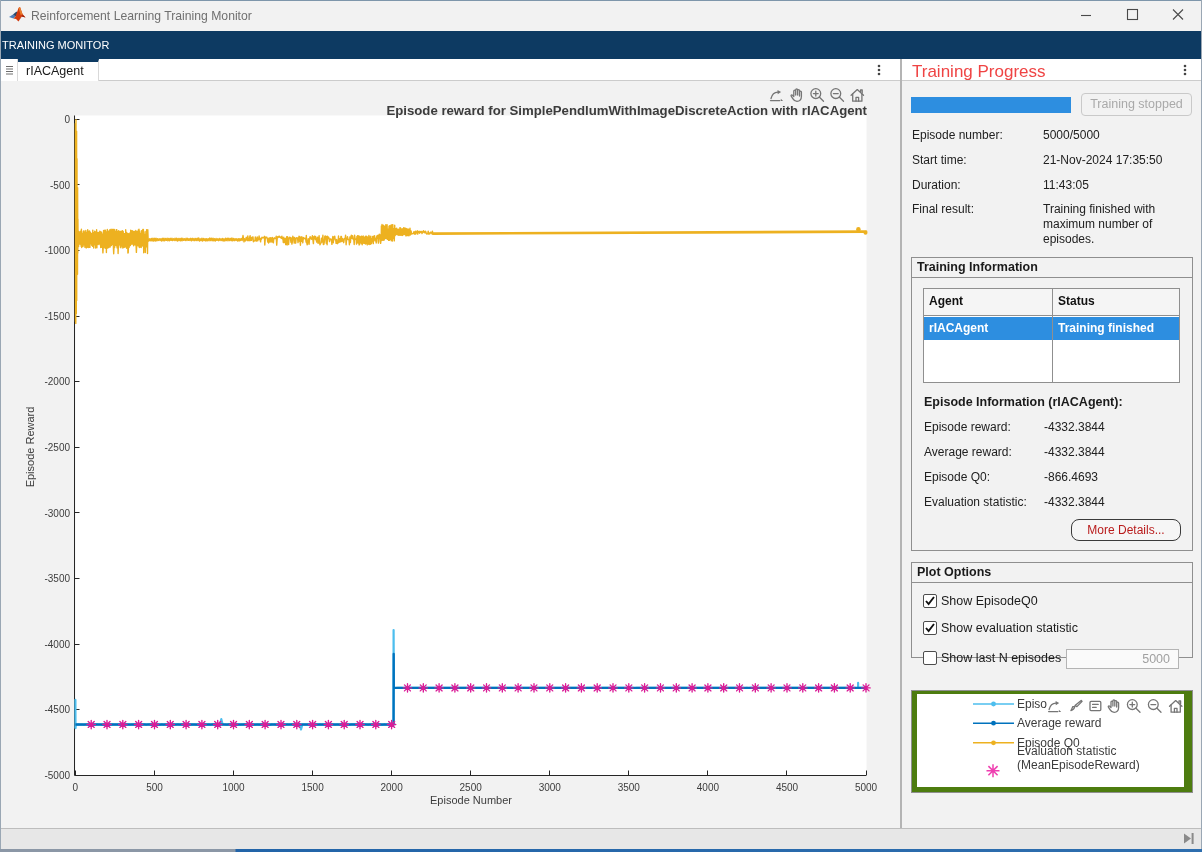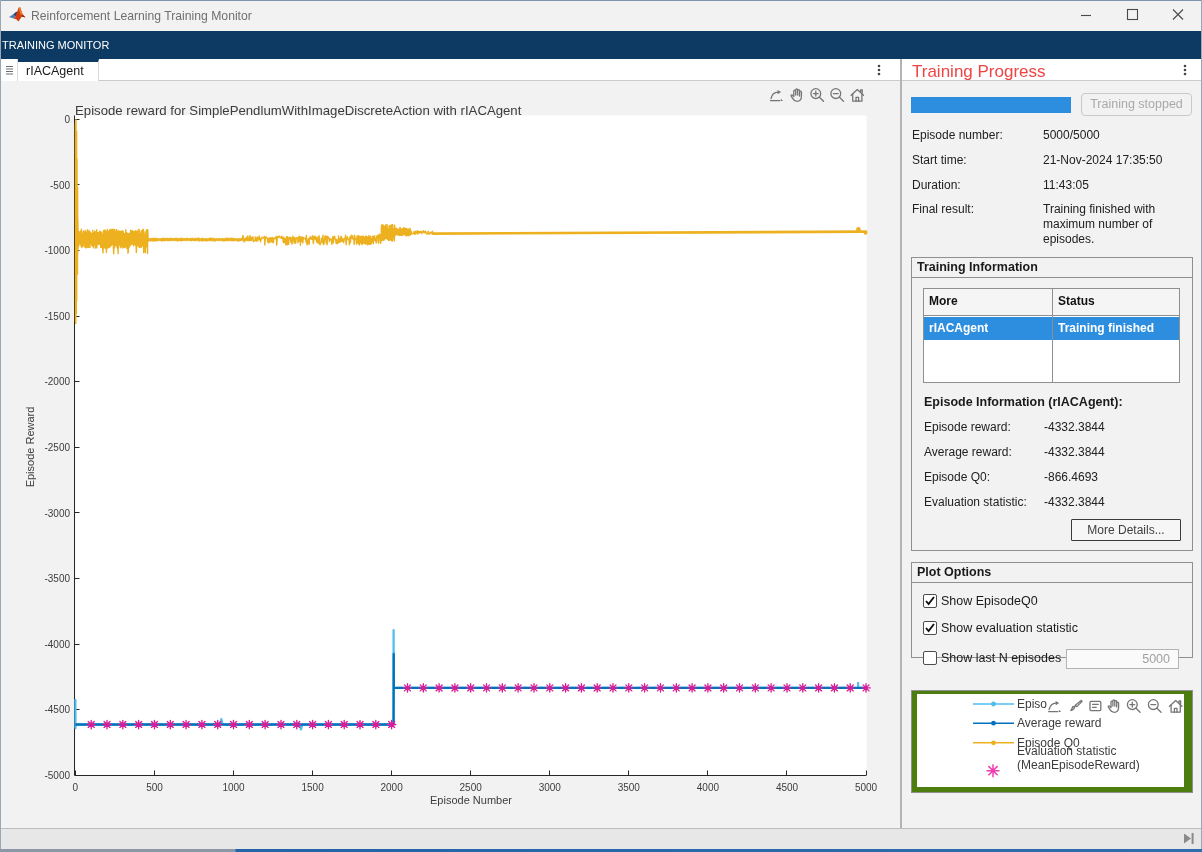--- a/index.html
+++ b/index.html
@@ -14,21 +14,21 @@
 #tabstrip{position:absolute;left:1px;right:1px;top:59px;height:22px;background:#fff}
 #tabstrip .bottomline{position:absolute;left:0;right:0;bottom:0;height:1px;background:#cccccc}
 #grip{position:absolute;left:0;top:0;width:17px;height:22px;background:#fff;border-right:1px solid #d9d9d9}
 #tab1{position:absolute;left:17px;top:0;width:81px;height:22px;background:#fff;border-right:1px solid #d9d9d9;border-top:3px solid #0d3a62;z-index:3}
 #tab1 span{position:absolute;left:8px;top:2px;font-size:12.5px;color:#1a1a1a}
 #docdots{position:absolute;left:872px;top:0}
 #paneldots{position:absolute;left:1178px;top:0}
 #panelheadtext{position:absolute;left:911px;top:3px;font-size:17px;color:#ef4444}
 
 #figure{position:absolute;left:1px;top:81px;width:899px;height:747px;background:#f2f2f2}
-#figtitle{position:absolute;left:74px;top:22px;width:792px;text-align:left;font-size:13.2px;font-weight:normal;color:#3c3c3c;z-index:2}
+#figtitle{position:absolute;left:74px;top:22px;width:792px;text-align:right;font-size:13.2px;font-weight:bold;color:#3c3c3c;z-index:2}
 #axtools{position:absolute;left:765px;top:4px}
 #divider{position:absolute;left:900px;top:59px;width:2px;height:790px;background:#b4b4b4}
 #rpanel{position:absolute;left:902px;top:81px;width:299px;height:747px;background:#f2f2f2}
 
 #statusbar{position:absolute;left:1px;right:1px;top:828px;height:21px;background:#e7e7e7;border-top:1px solid #bdbdbd}
 #skipicon{position:absolute;left:1183px;top:832px}
 #bottomsliver{position:absolute;left:0;right:0;top:849px;height:3px;background:linear-gradient(to right,#8b97a6 0,#8b97a6 235px,#2264a8 236px,#2e6eae 100%)}
 
 .rowlbl,.rowval{position:absolute;font-size:12px;color:#212121}
 #pbar{position:absolute;left:9px;top:16px;width:160px;height:16px;background:#2d8ee0}
@@ -36,21 +36,21 @@
 .panelbox{position:absolute;left:9px;width:282px;border:1px solid #8f8f8f}
 .ptitle{display:block;font-size:12.5px;font-weight:bold;color:#1a1a1a;padding:2px 0 3px 5px;border-bottom:1px solid #8f8f8f}
 
 #agtable{position:absolute;left:11px;top:30px;width:257px;height:95px;border:1px solid #8f8f8f;background:#fff;font-size:12px}
 #agtable .hdr{position:absolute;left:0;top:0;right:0;height:27px;background:#f5f5f5;border-bottom:1px solid #8f8f8f;font-weight:bold;color:#111}
 #agtable .sel{position:absolute;left:0;top:28px;right:0;height:23px;background:#2d8ee0;color:#fff;font-weight:bold}
 #agtable .c1{position:absolute;left:5px;top:5px}
 #agtable .c2{position:absolute;left:134px;top:5px}
 #agtable .coldiv{position:absolute;left:128px;top:0;bottom:0;width:1px;background:#8f8f8f}
 #epinfotitle{position:absolute;left:12px;top:137px;font-size:12.5px;font-weight:bold;color:#1a1a1a}
-#moredetails{position:absolute;left:159px;top:261px;width:110px;height:22px;border:1px solid #3a3a3a;border-radius:1px;background:#f6f6f6;font-size:12px;color:#404040;text-align:center;line-height:20px}
+#moredetails{position:absolute;left:159px;top:261px;width:110px;height:22px;border:1px solid #3a3a3a;border-radius:8px;background:#f6f6f6;font-size:12px;color:#b91c1c;text-align:center;line-height:20px}
 
 .cbrow{position:absolute;left:11px}
 .cb{position:absolute;left:0;top:0;width:14px;height:14px;border:1.5px solid #4d4d4d;background:#fff;border-radius:2px}
 .cblbl{position:absolute;left:18px;top:0;font-size:12.5px;color:#1a1a1a;white-space:nowrap}
 #nfield{position:absolute;left:164px;top:568px;width:113px;height:20px;border:1px solid #b4b4b4;background:#fafafa}
 #nfield span{position:absolute;right:8px;top:2px;font-size:12.5px;color:#a0a0a0}
 
 #legend{position:absolute;left:9px;top:609px;width:282px;height:103px;border:1px solid #8f8f8f;background:#4d7c0f}
 #legendinner{position:absolute;left:5px;top:3px;width:267px;height:93px;background:#fff}
 .legtxt{position:absolute;font-size:12px;color:#3c3c3c;white-space:nowrap}
@@ -222,21 +222,21 @@
       <span class="rowval" style="left:141px;top:72px">21-Nov-2024 17:35:50</span>
    <span class="rowlbl" style="left:10px;top:97px">Duration:</span>
       <span class="rowval" style="left:141px;top:97px">11:43:05</span>
    <span class="rowlbl" style="left:10px;top:121px">Final result:</span>
    <span class="rowval" style="left:141px;top:121px;width:130px;line-height:15px">Training finished with maximum number of episodes.</span>
 
    <div class="panelbox" id="tinfo" style="top:176px;height:294px">
      <span class="ptitle">Training Information</span>
      <div id="agtable">
        <div class="hdr">
-            <span class="c1">More</span>
+            <span class="c1">Agent</span>
             <span class="c2">Status</span>
           </div>
        <div class="sel">
             <span class="c1" style="top:4px">rIACAgent</span>
             <span class="c2" style="top:4px">Training finished</span>
           </div>
        <div class="coldiv"></div>
      </div>
      <span id="epinfotitle">Episode Information (rIACAgent):</span>
      <span class="rowlbl" style="left:12px;top:162px">Episode reward:</span>

